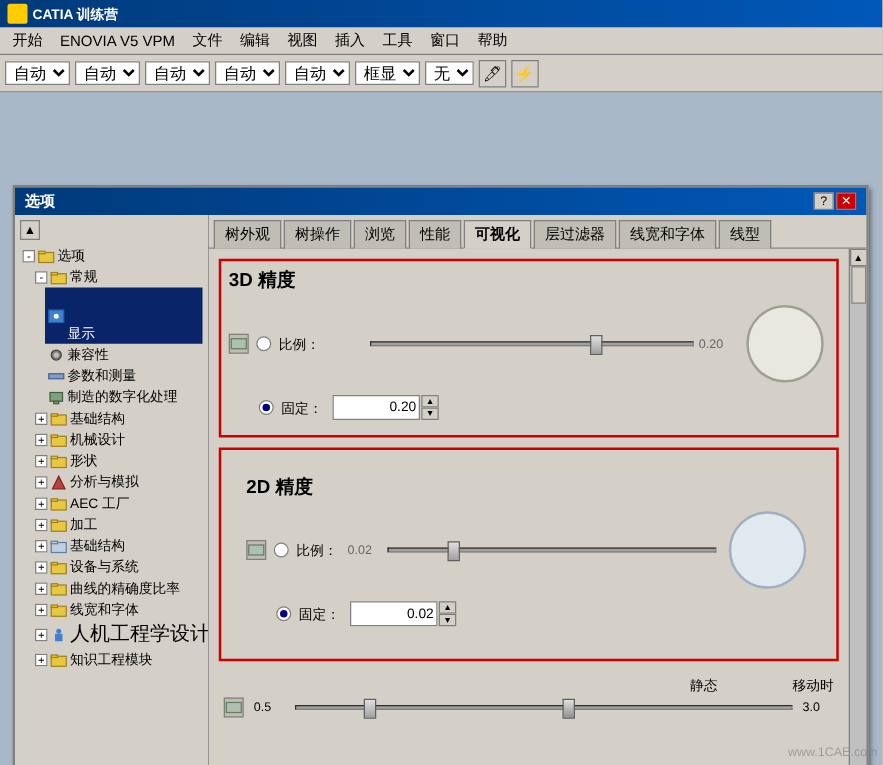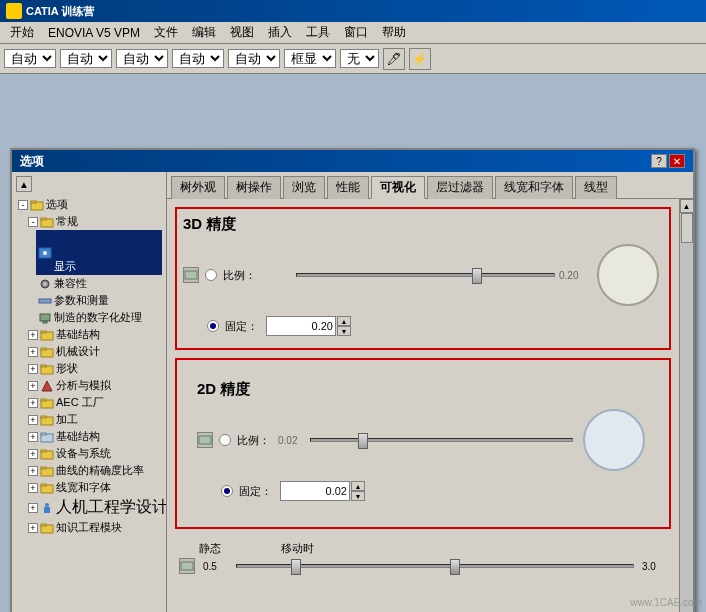--- a/index.html
+++ b/index.html
@@ -404,20 +404,21 @@
       display: flex;
       align-items: center;
       gap: 8px;
     }
     .detail-labels {
       display: flex;
       gap: 60px;
       font-size: 11px;
       margin-bottom: 2px;
       margin-left: 20px;
+      justify-content: flex-end;
     }
 
     
     .scrollbar-v {
       width: 14px;
       background: #c0c0c0;
       border-left: 1px solid #808080;
       display: flex;
       flex-direction: column;
       align-items: center;

